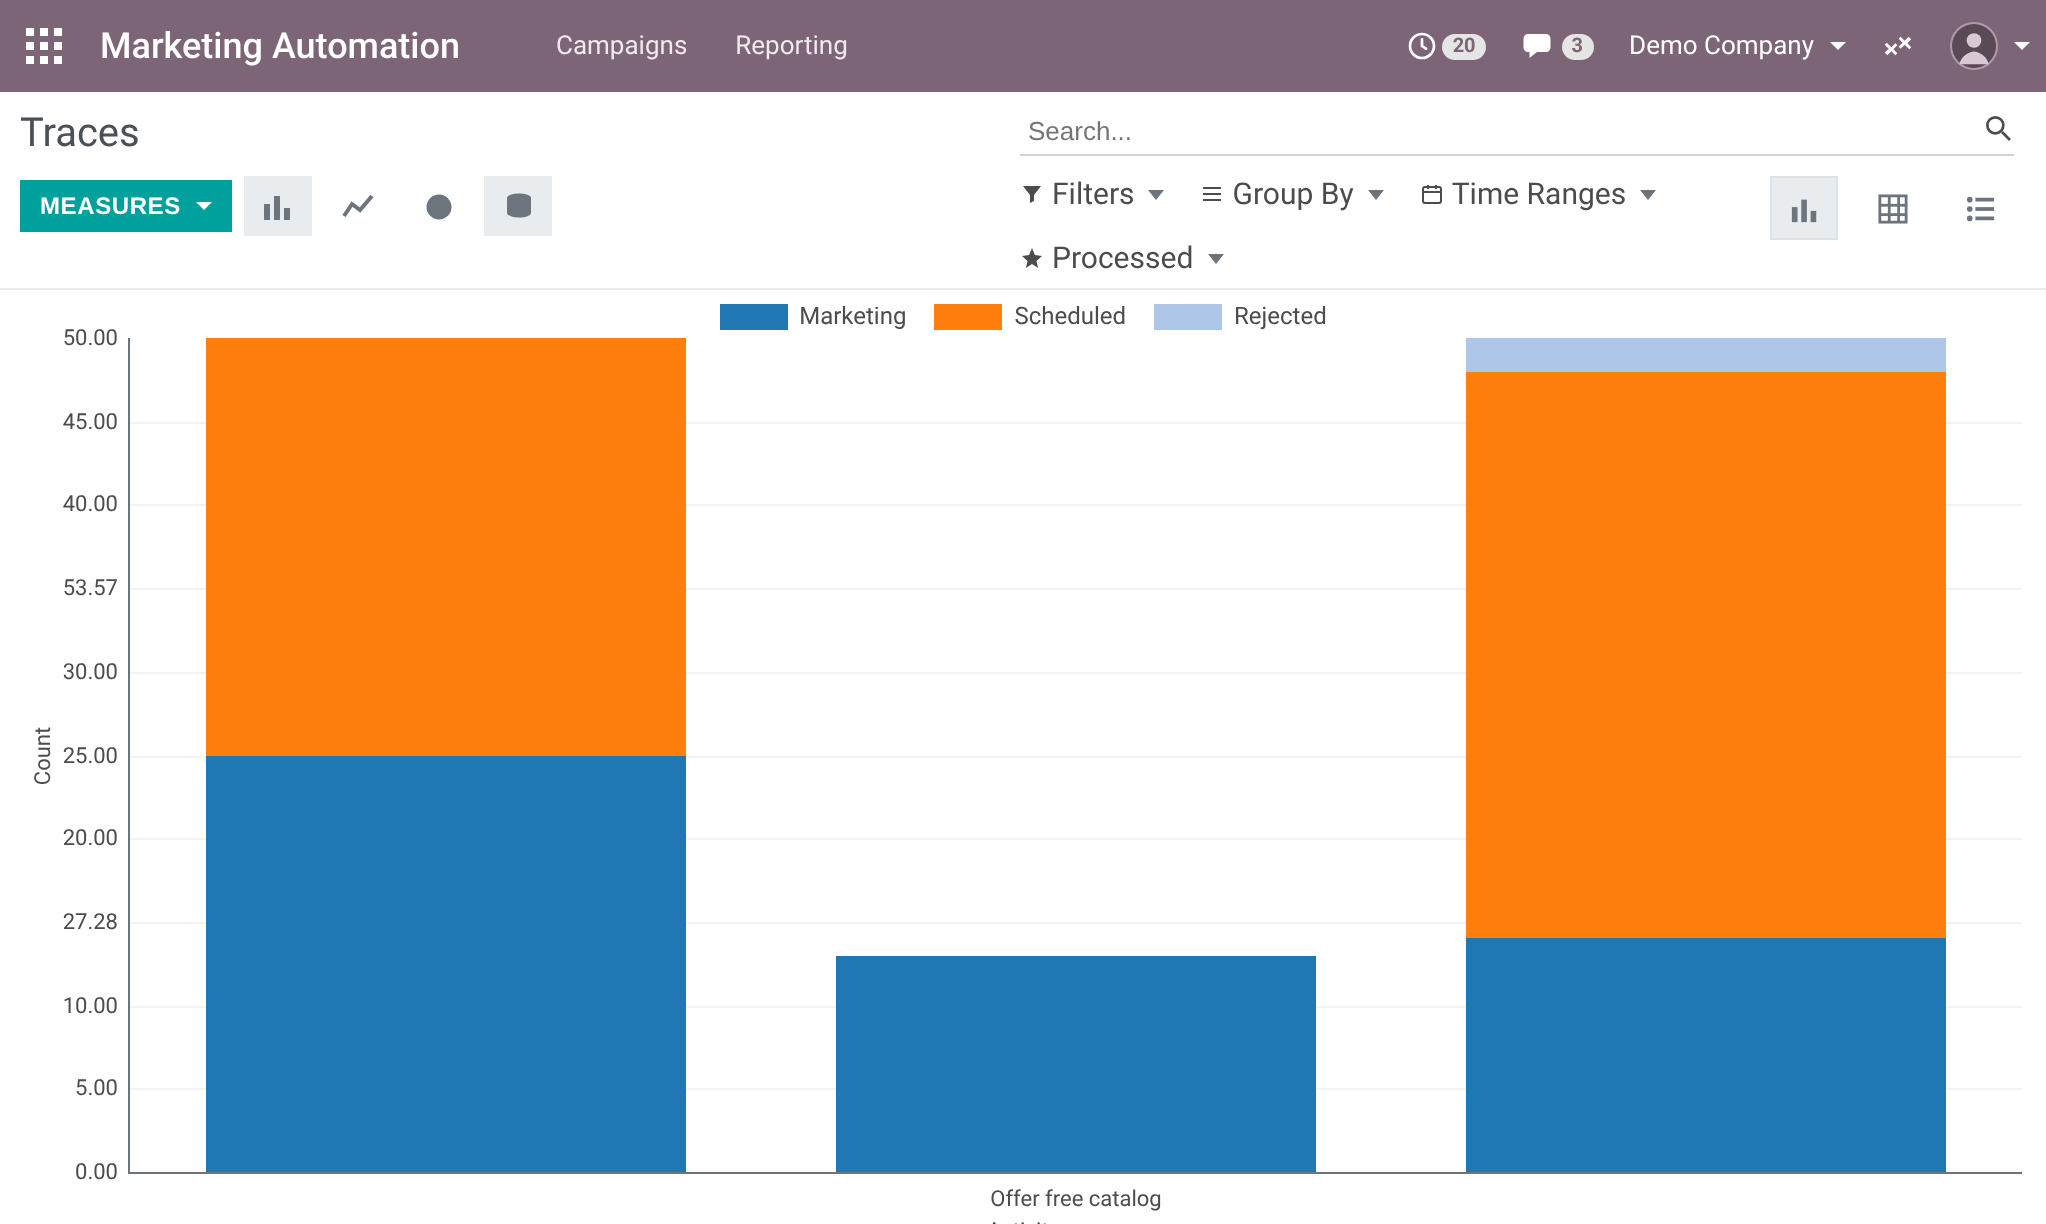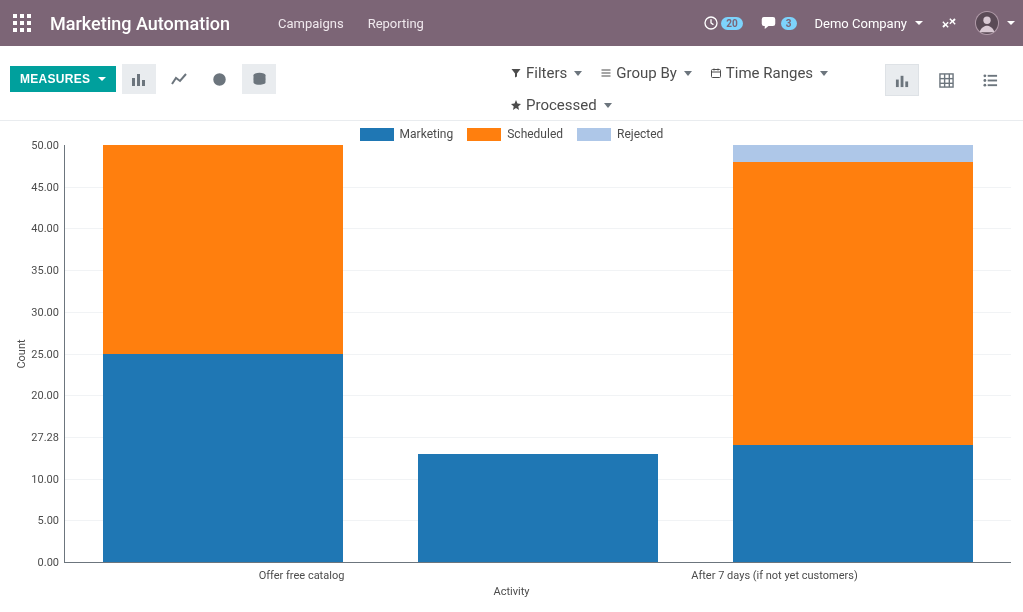--- a/index.html
+++ b/index.html
@@ -29,21 +29,21 @@
     font-weight: 500;
     margin-left: 14px;
     margin-right: 48px;
     color: #fff;
   }
   .nav-links { display:flex; gap: 24px; }
   .nav-link { color: #f0e9ee; font-size: 13px; cursor:pointer; }
   .nav-right { margin-left:auto; display:flex; align-items:center; gap:18px; }
   .badge-wrap { position:relative; display:flex; align-items:center; cursor:pointer; }
   .pill {
-    background:#7dd3fc; color:#7C6576; font-size:10px; font-weight:700;
+    background:#e5e5e5; color:#7C6576; font-size:10px; font-weight:700;
     border-radius:8px; padding:1px 5px; margin-left:2px;
   }
   .company { color:#fff; font-size:13px; display:flex; align-items:center; gap:6px; cursor:pointer; }
   .caret-b { width:0;height:0;border-left:4px solid transparent;border-right:4px solid transparent;border-top:4px solid #fff; display:inline-block; margin-left:2px;}
   .avatar { width:24px; height:24px; border-radius:50%; background:#b09aa8; display:inline-flex; align-items:center; justify-content:center; overflow:hidden;}
   .avatar svg{width:22px;height:22px;}
 
   
   .cpanel { padding: 8px 16px 6px 10px; border-bottom:1px solid #e9ecef; }
   .cp-row1 { display:flex; align-items:center; }
@@ -151,20 +151,32 @@
             <circle cx="12" cy="9" r="4" fill="#d9c9d4"></circle>
             <path d="M4 22c1-5 6-7 8-7s7 2 8 7" fill="#d9c9d4"></path>
           </svg>
       </span>
       <span class="caret-b"></span>
     </div>
   </div>
 </div>
 
 <div class="cpanel">
+  <div class="cp-row1">
+    <div class="page-title">Traces</div>
+    <div class="search-wrap">
+      <input class="search-input" placeholder="Search..." style="">
+      <span class="search-icon-btn">
+        <svg width="16" height="16" viewBox="0 0 24 24">
+            <circle cx="10" cy="10" r="6" fill="none" stroke="#4c4c4c" stroke-width="2"></circle>
+            <line x1="15" y1="15" x2="21" y2="21" stroke="#4c4c4c" stroke-width="2"></line>
+          </svg>
+      </span>
+    </div>
+  </div>
 
   <div class="cp-row2">
     <div class="cp-left">
       <button class="btn-primary">
         <span>MEASURES</span>
         <span class="caret-b" style="border-top-color:#fff;"></span>
       </button>
       <div class="btn-icon active">
         <svg width="16" height="14" viewBox="0 0 16 14">
             <rect x="1" y="6" width="3" height="8" fill="#6c757d"></rect>
@@ -274,21 +286,21 @@
   <div class="plot" id="plot">
     <div class="ylabel-axis">Count</div>
     <div class="ticks-y" id="ticksY">
         <div class="tick-y" style="bottom: 0%; padding-left: 28px;">0.00</div>
         <div class="tick-y" style="bottom: 10%;">5.00</div>
         <div class="tick-y" style="bottom: 20%;">10.00</div>
         <div class="tick-y" style="bottom: 30%;">27.28</div>
         <div class="tick-y" style="bottom: 40%;">20.00</div>
         <div class="tick-y" style="bottom: 50%;">25.00</div>
         <div class="tick-y" style="bottom: 60%;">30.00</div>
-        <div class="tick-y" style="bottom: 70%;">35.00</div>
+        <div class="tick-y" style="bottom: 70%;">53.57</div>
         <div class="tick-y" style="bottom: 80%;">40.00</div>
         <div class="tick-y" style="bottom: 90%;">45.00</div>
         <div class="tick-y" style="bottom: 100%;">50.00</div>
       </div>
     <div class="gridlines" id="grid">
         <div class="gridline" style="top: 90%;"></div>
         <div class="gridline" style="top: 80%;"></div>
         <div class="gridline" style="top: 70%;"></div>
         <div class="gridline" style="top: 60%;"></div>
         <div class="gridline" style="top: 50%;"></div>
@@ -312,17 +324,16 @@
         <div class="bar-slot">
           <div class="stack" style="height: 100%;">
             <div class="seg" title="Processed: 14" style="height: 28%; background: rgb(31, 119, 180);"></div>
             <div class="seg" title="Scheduled: 34" style="height: 68%; background: rgb(255, 127, 14);"></div>
             <div class="seg" title="Rejected: 2" style="height: 4%; background: rgb(174, 199, 232);"></div>
           </div>
         </div>
       </div>
     <div class="ticks-x" id="ticksX">
         <div class="tick-x">Offer free catalog</div>
-        <div class="tick-x">After 7 days (if not yet customers)</div>
       </div>
   </div>
   <div class="xlabel-axis">Activity</div>
 </div>
 
 </body></html>

